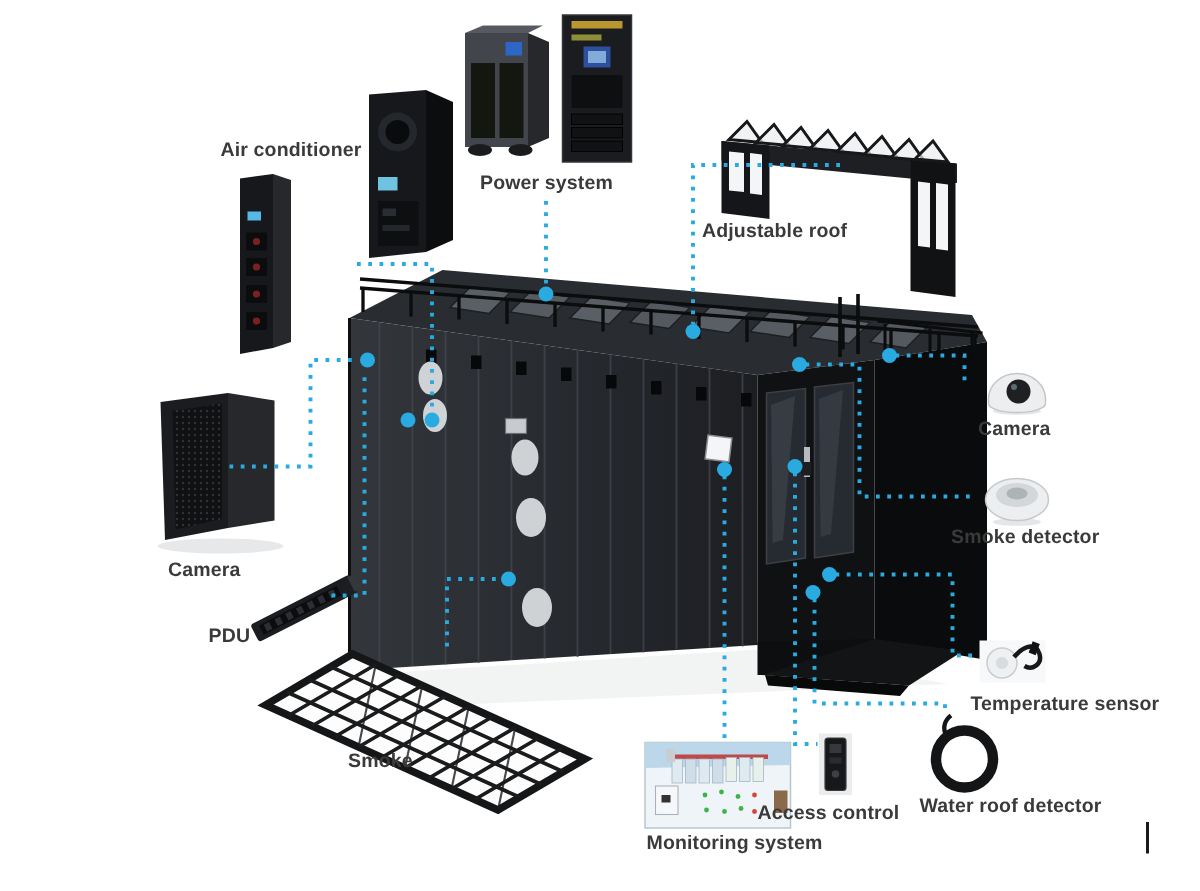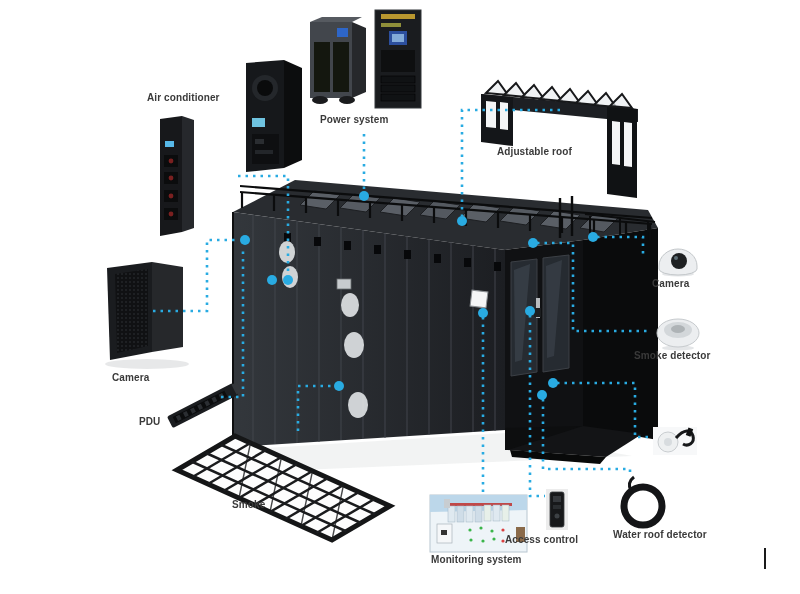--- a/index.html
+++ b/index.html
@@ -1,19 +1,19 @@
 <!DOCTYPE html>
 <html><head>
 <meta charset="utf-8">
 <style>
   html,body{margin:0;padding:0;background:#fff;}
   .stage{position:relative;width:800px;height:594px;background:#fff;overflow:hidden;
          font-family:"Liberation Sans", sans-serif;}
   .stage svg{position:absolute;left:0;top:0;}
-  .lbl{position:absolute;font-size:10px;font-weight:600;color:#3a3a3a;white-space:nowrap;
+  .lbl{position:absolute;font-size:13px;font-weight:600;color:#3a3a3a;white-space:nowrap;
        letter-spacing:.1px;z-index:5;}
   .cursor-bar{position:absolute;left:764px;top:548px;width:2px;height:21px;background:#1a1a1a;z-index:5;}
 </style>
 </head>
 <body>
 
 <div class="stage">
 
 <svg width="800" height="594" viewBox="0 0 800 594">
   <defs>
@@ -290,24 +290,25 @@
         <circle cx="339" cy="386" r="5"></circle>
         <circle cx="483" cy="313" r="5"></circle>
     <circle cx="530" cy="311" r="5"></circle>
         <circle cx="553" cy="383" r="5"></circle>
         <circle cx="542" cy="395" r="5"></circle>
   </g>
 </svg>
 
   <div class="lbl" style="left:147px;top:92px">Air conditioner</div>
   <div class="lbl" style="left:320px;top:114px">Power system</div>
-  <div class="lbl" style="left:497px;top:146px">Adjustable roof</div>
+  <div class="lbl" style="left:468px;top:146px">Adjustable roof</div>
   <div class="lbl" style="left:652px;top:278px">Camera</div>
   <div class="lbl" style="left:634px;top:350px">Smoke detector</div>
   <div class="lbl" style="left:112px;top:372px">Camera</div>
   <div class="lbl" style="left:139px;top:416px">PDU</div>
   <div class="lbl" style="left:232px;top:499px">Smoke</div>
   <div class="lbl" style="left:431px;top:554px">Monitoring system</div>
   <div class="lbl" style="left:505px;top:534px">Access control</div>
+  <div class="lbl" style="left:647px;top:461px">Temperature sensor</div>
   <div class="lbl" style="left:613px;top:529px">Water roof detector</div>
 
   <div class="cursor-bar"></div>
 </div>
 
 </body></html>

